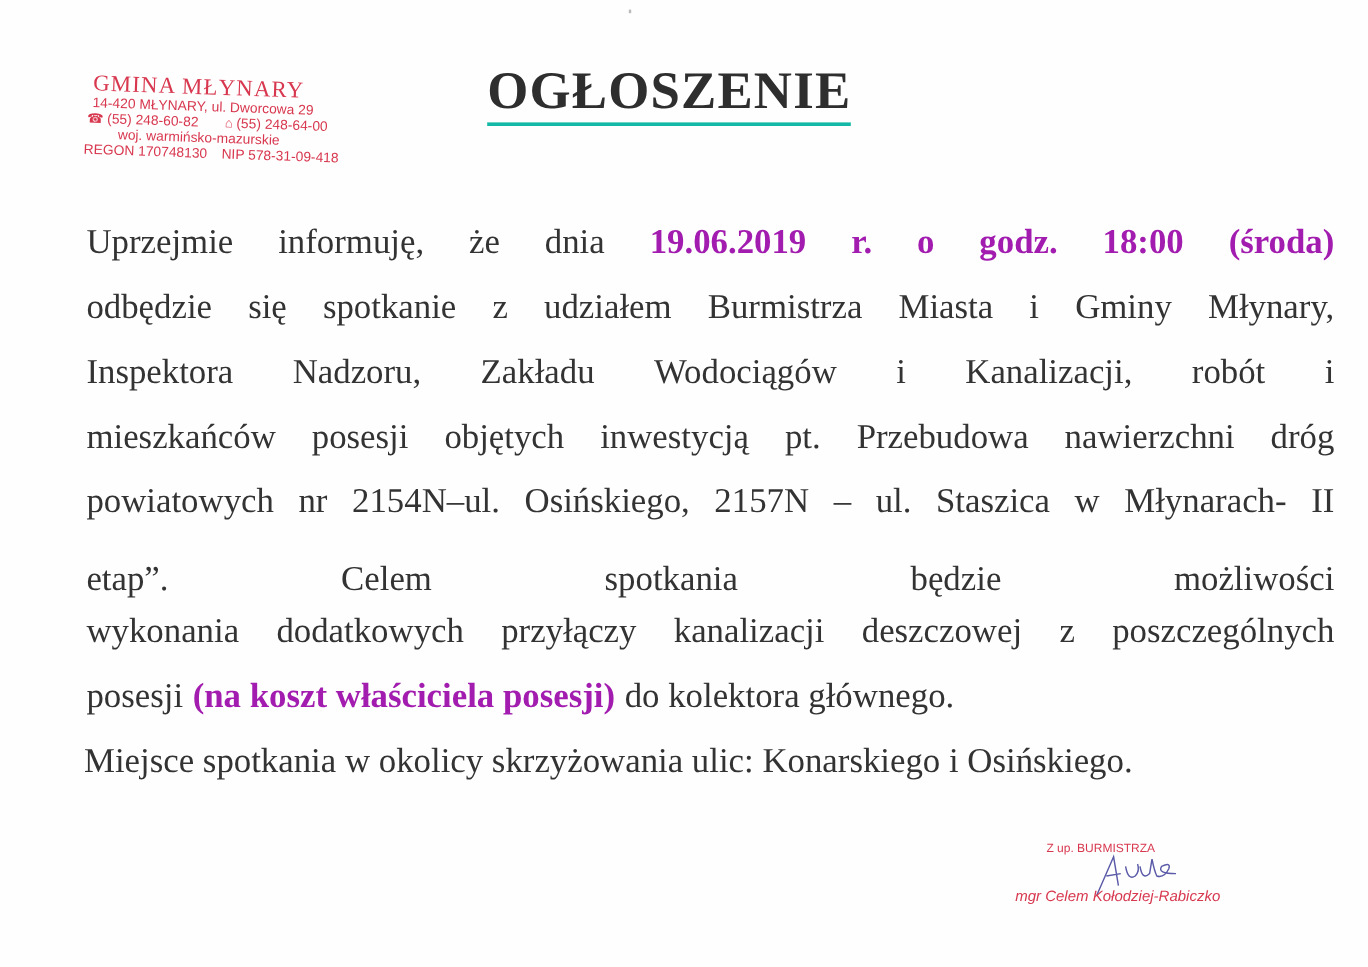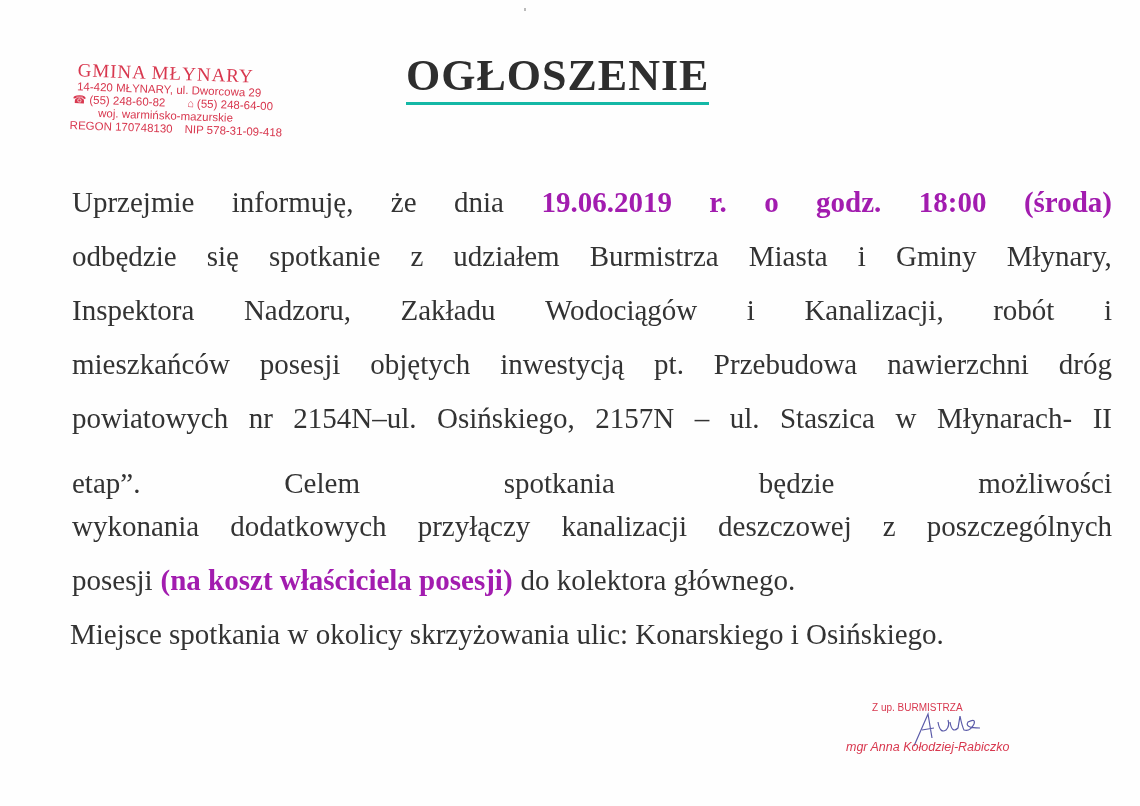--- a/index.html
+++ b/index.html
@@ -133,15 +133,15 @@
     <div class="row left" style="top:432px; left:-2px">
       <span>Miejsce spotkania w okolicy skrzyżowania ulic: Konarskiego i Osińskiego.</span>
     </div>
   </div>
 
   <div class="sig">
     <div class="role">Z up. BURMISTRZA</div>
     <svg class="scribble" viewBox="0 0 80 40">
       <path d="M4 38 L18 6 L22 30 M12 22 L24 20 M28 14 Q30 26 36 22 Q40 18 38 12 M40 14 Q42 26 48 20 L50 8 Q52 18 54 22 Q60 24 64 16 Q66 10 58 14 Q54 20 70 20" fill="none" stroke="#5a5aa8" stroke-width="1.2"></path>
     </svg>
-    <div class="person">mgr Anna Kołodziej-Rabiczko</div>
+    <div class="person">mgr Celem Kołodziej-Rabiczko</div>
   </div>
 </div>
 
 </body></html>

